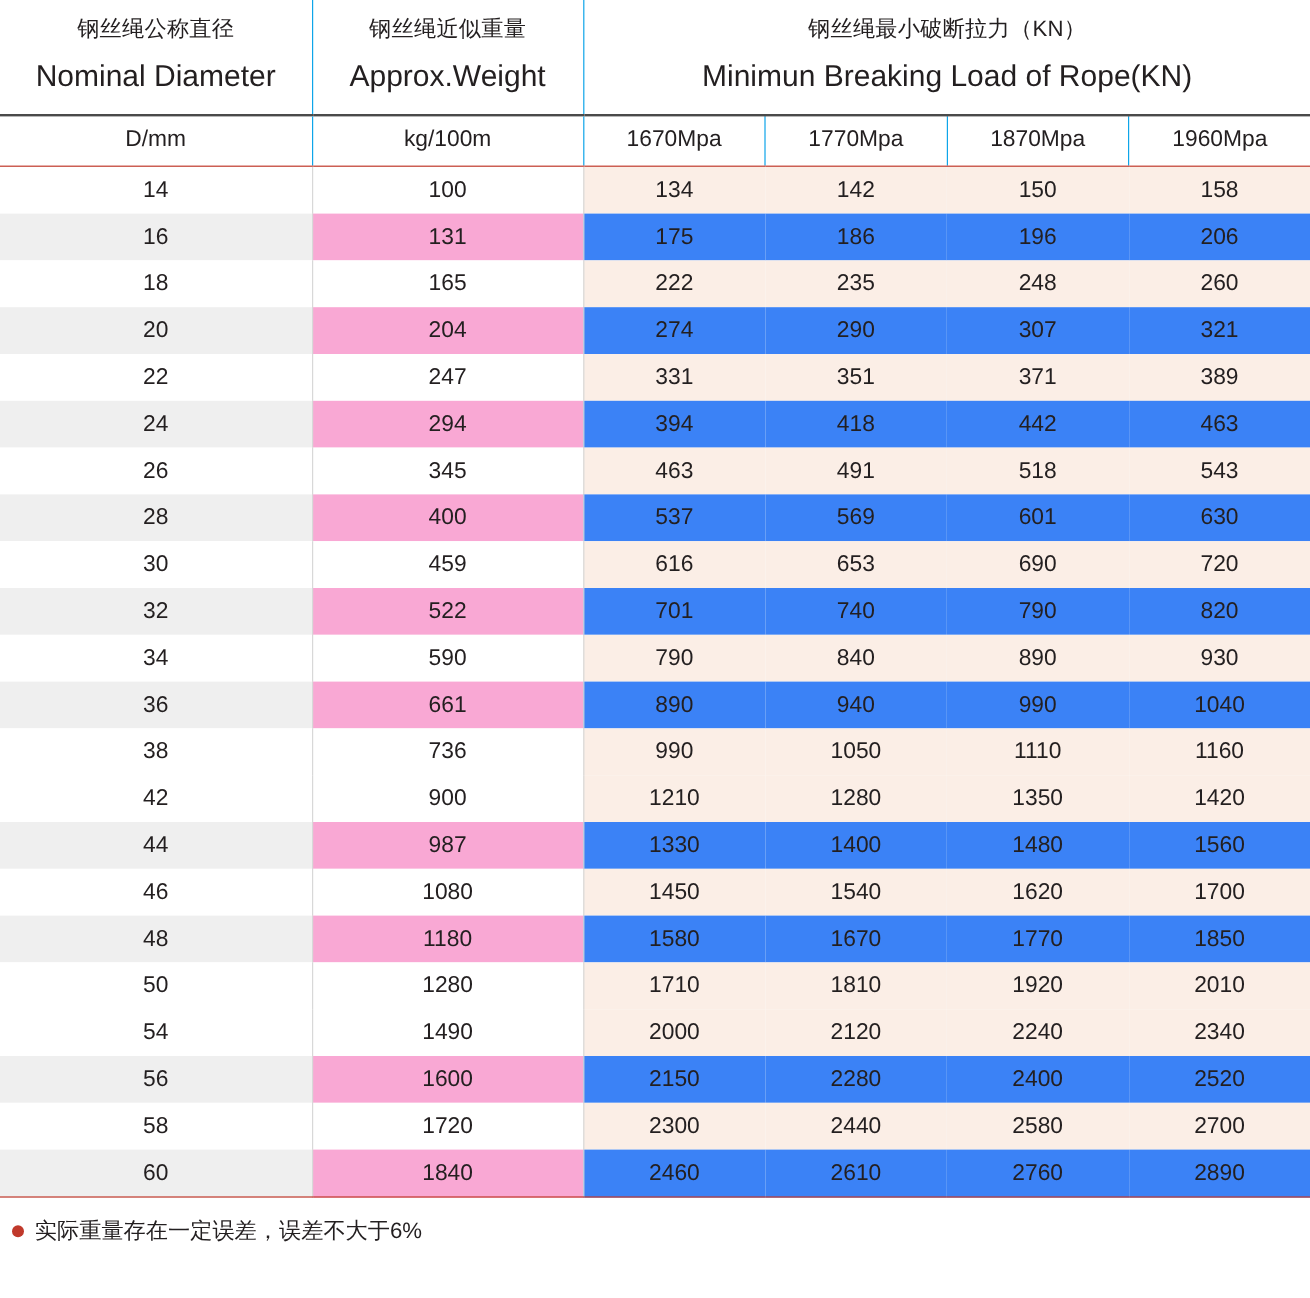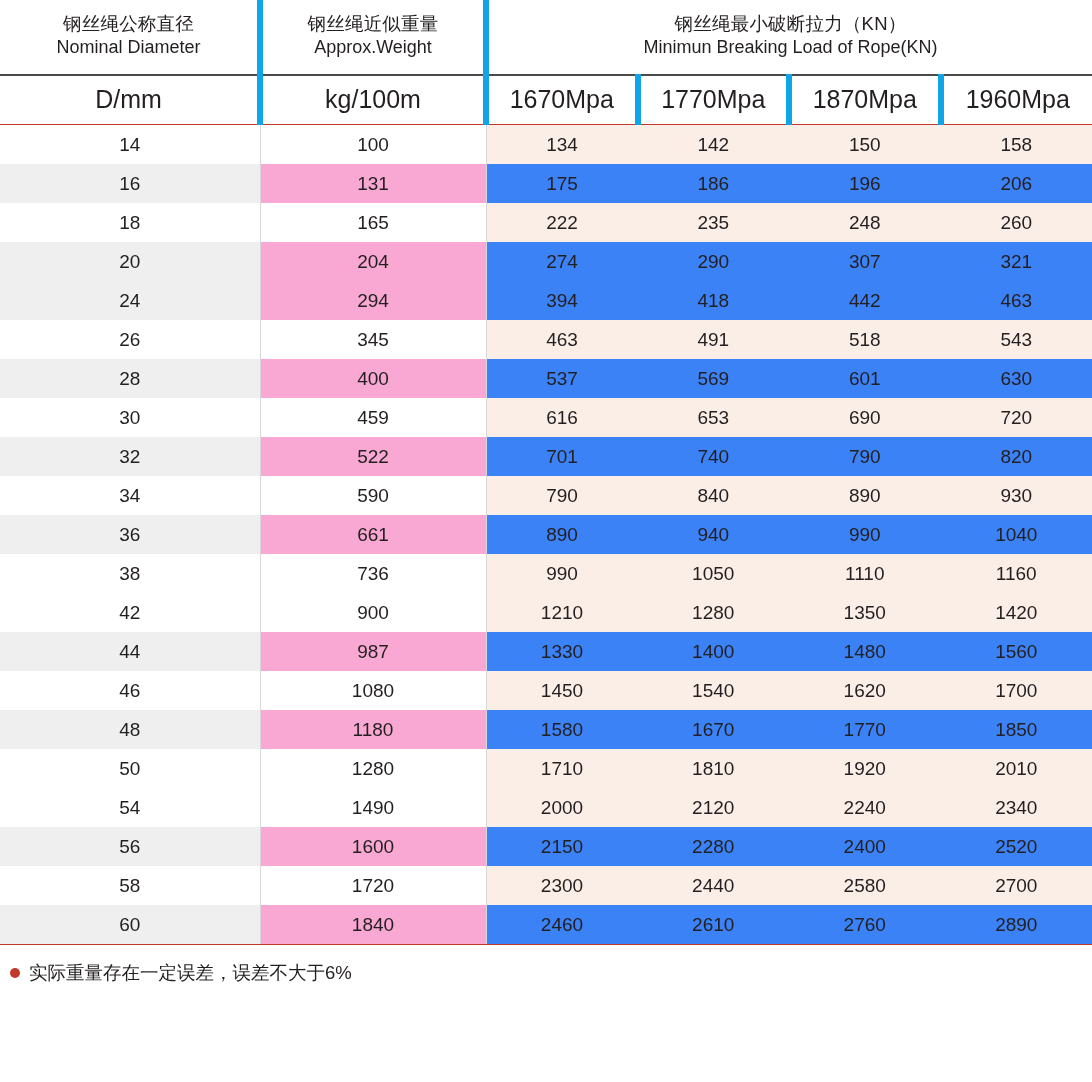--- a/index.html
+++ b/index.html
@@ -34,33 +34,33 @@
     font-weight: normal;
     font-size: 19px;
     line-height: 1.32;
     padding: 12px 6px 14px 6px;
     text-align: center;
     vertical-align: middle;
     border-bottom: 2px solid #4a4a4a;
     color: #231f20;
   }
   th.grp .cn { display: block; font-size: 18.5px; letter-spacing: .2px;}
-  th.grp .en { display: block; font-size: 18px; }
+  th.grp .en { display: block; font-size: 25px; margin-top: 12px; }
 
   th.sub {
     font-weight: normal;
-    font-size: 25px;
+    font-size: 19px;
     padding: 9px 4px 10px 4px;
     text-align: center;
     vertical-align: middle;
     border-bottom: 1.5px solid #c0392b;
     color: #231f20;
   }
   
-  .sep-left { border-left: 6px solid #0ea5e9; }
+  .sep-left { border-left: 1px solid #0ea5e9; }
 
   
   td {
     font-size: 19px;
     text-align: center;
     padding: 8.5px 4px;
     color: #231f20;
     border: none;
   }
   tbody tr td.dia { background: #ffffff; margin-left: 20px; }
@@ -158,20 +158,28 @@
           <td class="ld">260</td>
         </tr>
         <tr class="alt">
           <td class="dia">20</td>
           <td class="wt">204</td>
           <td class="ld">274</td>
           <td class="ld">290</td>
           <td class="ld">307</td>
           <td class="ld">321</td>
         </tr>
+        <tr>
+          <td class="dia">22</td>
+          <td class="wt">247</td>
+          <td class="ld">331</td>
+          <td class="ld">351</td>
+          <td class="ld">371</td>
+          <td class="ld">389</td>
+        </tr>
         <tr class="alt">
           <td class="dia">24</td>
           <td class="wt">294</td>
           <td class="ld">394</td>
           <td class="ld">418</td>
           <td class="ld">442</td>
           <td class="ld">463</td>
         </tr>
         <tr>
           <td class="dia">26</td>

